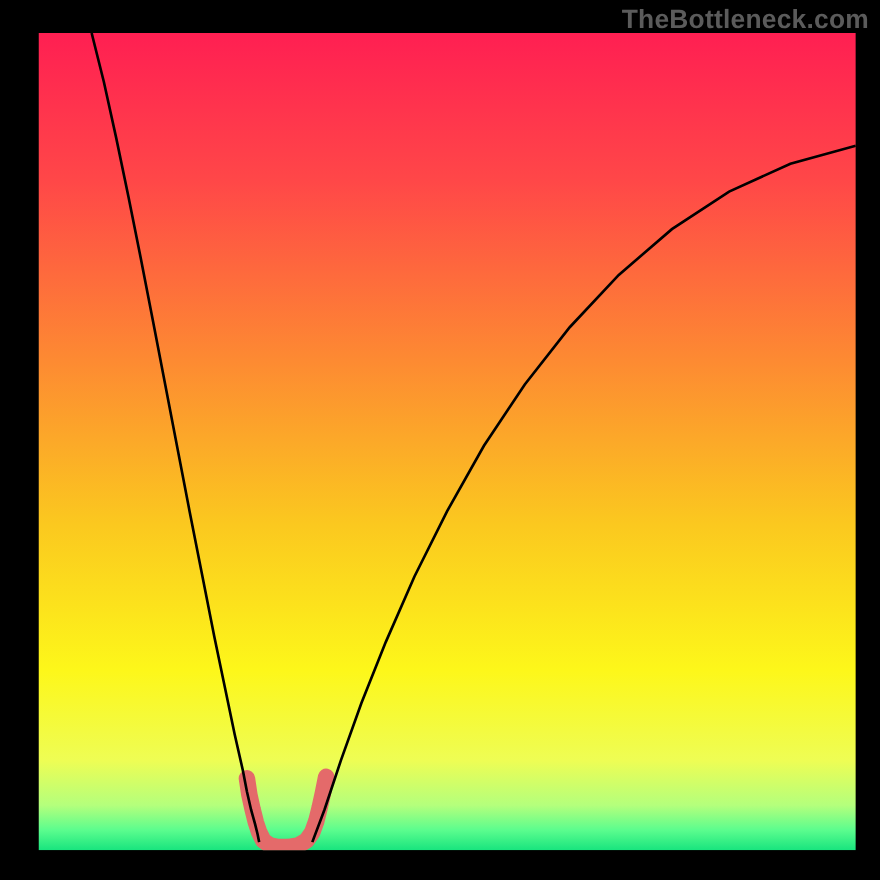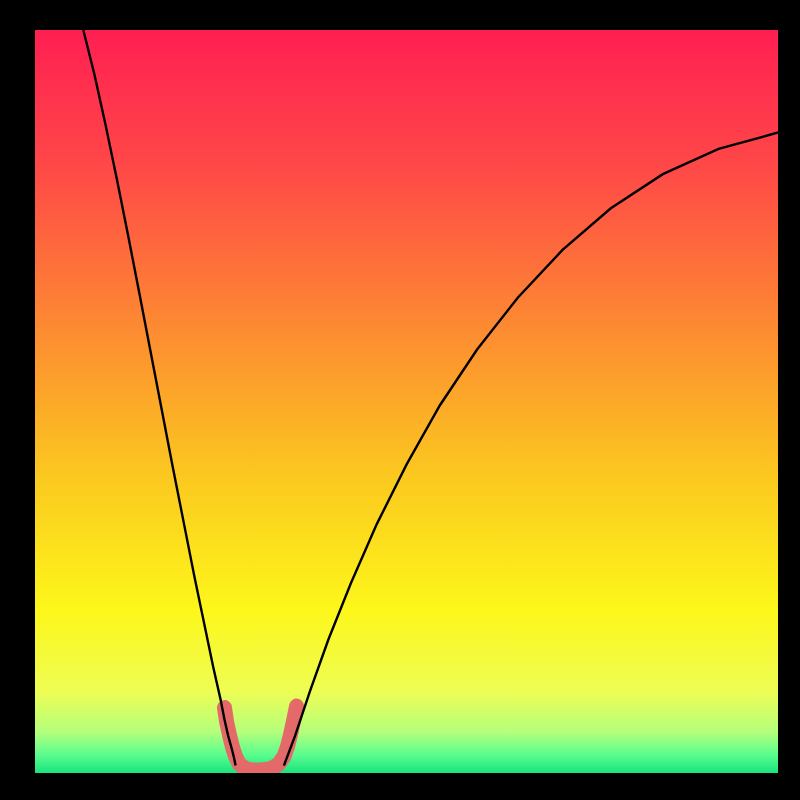--- a/index.html
+++ b/index.html
@@ -34,20 +34,21 @@
     font-size: 24px;
     font-weight: 600;
     letter-spacing: 0.2px;
     user-select: none;
   }
 </style>
 </head>
 <body>
 
 <div class="frame">
+  <div class="watermark">TheBottleneck.com</div>
   <svg class="plot" viewBox="0 0 743 743" preserveAspectRatio="none">
     <defs>
       <linearGradient id="bg-grad" x1="0" y1="0" x2="0" y2="1">
           <stop offset="0%" stop-color="#ff1f52"></stop>
           <stop offset="18%" stop-color="#ff4748"></stop>
           <stop offset="40%" stop-color="#fd8a32"></stop>
           <stop offset="60%" stop-color="#fbc81f"></stop>
           <stop offset="78%" stop-color="#fdf71a"></stop>
           <stop offset="89%" stop-color="#eefd54"></stop>
           <stop offset="94.5%" stop-color="#b4ff7c"></stop>

